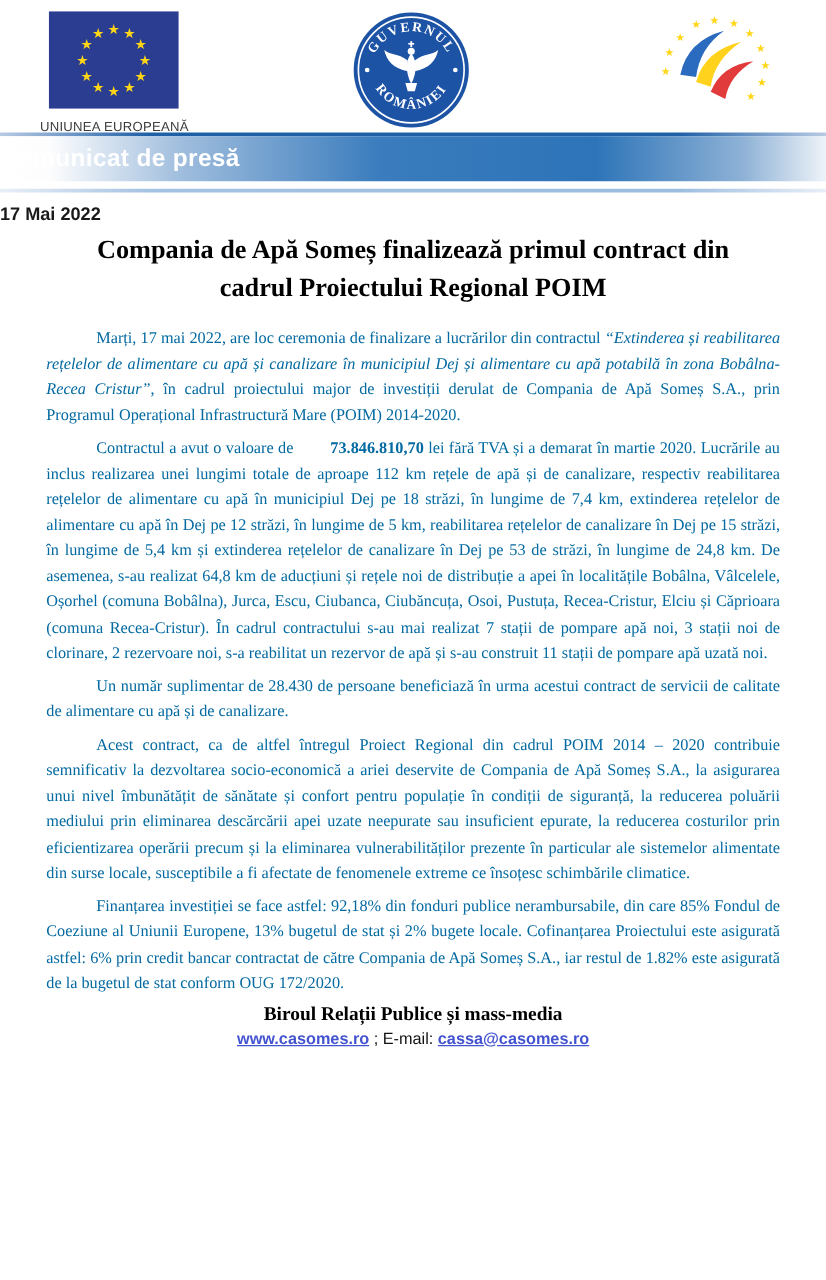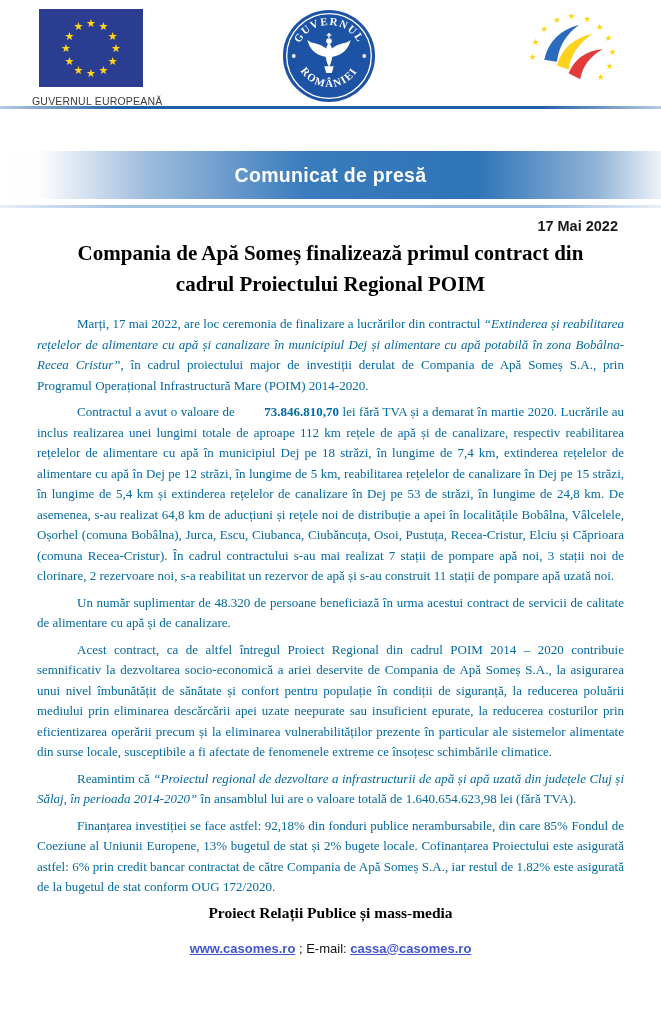--- a/index.html
+++ b/index.html
@@ -27,57 +27,56 @@
     font-size:9px; color:#44546a; line-height:1.25; margin-top:1px;
   }
 
   
   .banner { margin-top:2px; }
   .banner-top-line {
     height:3px;
     background:linear-gradient(90deg,#b9cbe4 0%,#1e5fa6 18%,#1e5fa6 82%,#b9cbe4 100%);
   }
   .banner-band {
-    height:48px; display:flex; align-items:center; justify-content:center;
+    height:36px; display:flex; align-items:center; justify-content:flex-start;
     background:linear-gradient(90deg,#ffffff 0%,#fdfdfe 6%,#9fbddd 22%,#3a7cbd 46%,#2d74b8 72%,#8fb2d6 90%,#eef3f9 100%);
-    margin-top:42px;
   }
   .banner-title {
     font-family:"Liberation Sans", sans-serif; font-weight:bold;
     font-size:19.5px; color:#ffffff; letter-spacing:.3px;
   }
   .banner-bottom-line {
     height:3px; margin-top:6px;
     background:linear-gradient(90deg,#e9eff7 0%,#a4c2e2 18%,#9cbde0 82%,#e9eff7 100%);
   }
 
   
   .date-line {
-    margin-top:10px; padding-right:43px; text-align:right;
+    margin-top:10px; padding-right:43px; text-align:left;
     font-family:"Liberation Sans", sans-serif; font-weight:bold; font-size:14.5px; color:#1a1a1a;
   }
   .doc-title {
     margin:4px auto 0; max-width:565px; text-align:center;
     font-size:21px; font-weight:bold; line-height:31px; color:#000;
   }
 
   
   .doc-body { margin:14px 37px 0 37px; }
   .doc-body p {
     font-size:13px; line-height:20.5px; text-align:justify;
     text-indent:40px; margin-bottom:6px; color:#0369a1;
   }
   .it { font-style:italic; }
   .bd { font-weight:bold;margin-left:26px; }
 
   
   .footer { margin-top:6px; text-align:center; }
   .footer-office { font-size:15.5px; font-weight:bold; color:#000; }
   .footer-contacts {
-    margin-top:19px; font-family:"Liberation Sans", sans-serif; font-size:13px; color:#111;
+    margin-top:2px; font-family:"Liberation Sans", sans-serif; font-size:13px; color:#111;
   }
   .footer-contacts a {
     color:#4353cf; font-weight:600; text-decoration:underline; cursor:pointer;
   }
 </style>
 </head>
 <body>
 
 <div class="page">
 
@@ -94,21 +93,21 @@
           <text x="73.6" y="55.5">★</text>
             <text x="64.5" y="64.6">★</text>
           <text x="52" y="68">★</text>
             <text x="39.5" y="64.6">★</text>
           <text x="30.4" y="55.5">★</text>
             <text x="27" y="43">★</text>
           <text x="30.4" y="30.5">★</text>
             <text x="39.5" y="21.3">★</text>
         </g>
       </svg>
-      <div class="eu-label">GUVERNUL EUROPEANĂ</div>
+      <div class="eu-label">UNIUNEA EUROPEANĂ</div>
     </div>
 
     <div class="gov-block">
       <svg width="94" height="94" viewBox="0 0 100 100">
         <circle cx="50" cy="50" r="49" fill="#1d53a5"></circle>
         <circle cx="50" cy="50" r="45" fill="none" stroke="#ffffff" stroke-width="1.4"></circle>
         <defs>
           <path id="arcT" d="M 15,52 A 35,35 0 0 1 85,52" fill="none"></path>
           <path id="arcB" d="M 15,48 A 35,35 0 0 0 85,48" fill="none"></path>
         </defs>
@@ -162,27 +161,26 @@
     <div class="banner-bottom-line"></div>
   </div>
 
   <div class="date-line">17 Mai 2022</div>
 
   <h1 class="doc-title">Compania de Apă Someș finalizează primul contract din cadrul Proiectului Regional POIM</h1>
 
   <div class="doc-body">
     <p><span>Marți, 17 mai 2022, are loc ceremonia de finalizare a lucrărilor din contractul </span><span class="it">“Extinderea și reabilitarea rețelelor de alimentare cu apă și canalizare în municipiul Dej și alimentare cu apă potabilă în zona Bobâlna-Recea Cristur”</span><span>, în cadrul proiectului major de investiții derulat de Compania de Apă Someș S.A., prin Programul Operațional Infrastructură Mare (POIM) 2014-2020.</span></p>
     <p><span>Contractul a avut o valoare de </span><span class="bd">73.846.810,70</span><span> lei fără TVA și a demarat în martie 2020. Lucrările au inclus realizarea unei lungimi totale de aproape 112 km rețele de apă și de canalizare, respectiv reabilitarea rețelelor de alimentare cu apă în municipiul Dej pe 18 străzi, în lungime de 7,4 km, extinderea rețelelor de alimentare cu apă în Dej pe 12 străzi, în lungime de 5 km, reabilitarea rețelelor de canalizare în Dej pe 15 străzi, în lungime de 5,4 km și extinderea rețelelor de canalizare în Dej pe 53 de străzi, în lungime de 24,8 km. De asemenea, s-au realizat 64,8 km de aducțiuni și rețele noi de distribuție a apei în localitățile Bobâlna, Vâlcelele, Oșorhel (comuna Bobâlna), Jurca, Escu, Ciubanca, Ciubăncuța, Osoi, Pustuța, Recea-Cristur, Elciu și Căprioara (comuna Recea-Cristur). În cadrul contractului s-au mai realizat 7 stații de pompare apă noi, 3 stații noi de clorinare, 2 rezervoare noi, s-a reabilitat un rezervor de apă și s-au construit 11 stații de pompare apă uzată noi.</span></p>
-    <p>Un număr suplimentar de 48.320 de persoane beneficiază în urma acestui contract de servicii de calitate de alimentare cu apă și de canalizare.</p>
+    <p>Un număr suplimentar de 28.430 de persoane beneficiază în urma acestui contract de servicii de calitate de alimentare cu apă și de canalizare.</p>
     <p>Acest contract, ca de altfel întregul Proiect Regional din cadrul POIM 2014 – 2020 contribuie semnificativ la dezvoltarea socio-economică a ariei deservite de Compania de Apă Someș S.A., la asigurarea unui nivel îmbunătățit de sănătate și confort pentru populație în condiții de siguranță, la reducerea poluării mediului prin eliminarea descărcării apei uzate neepurate sau insuficient epurate, la reducerea costurilor prin eficientizarea operării precum și la eliminarea vulnerabilităților prezente în particular ale sistemelor alimentate din surse locale, susceptibile a fi afectate de fenomenele extreme ce însoțesc schimbările climatice.</p>
-    <p><span>Reamintim că </span><span class="it">“Proiectul regional de dezvoltare a infrastructurii de apă și apă uzată din județele Cluj și Sălaj, în perioada 2014-2020”</span><span> în ansamblul lui are o valoare totală de 1.640.654.623,98 lei (fără TVA).</span></p>
     <p>Finanțarea investiției se face astfel: 92,18% din fonduri publice nerambursabile, din care 85% Fondul de Coeziune al Uniunii Europene, 13% bugetul de stat și 2% bugete locale. Cofinanțarea Proiectului este asigurată astfel: 6% prin credit bancar contractat de către Compania de Apă Someș S.A., iar restul de 1.82% este asigurată de la bugetul de stat conform OUG 172/2020.</p>
   </div>
 
   <div class="footer">
-    <div class="footer-office">Proiect Relații Publice și mass-media</div>
+    <div class="footer-office">Biroul Relații Publice și mass-media</div>
     <div class="footer-contacts">
       <a>www.casomes.ro</a><span> ; E-mail: </span><a>cassa@casomes.ro</a>
     </div>
 
   </div>
 
 </div>
 
 </body></html>

